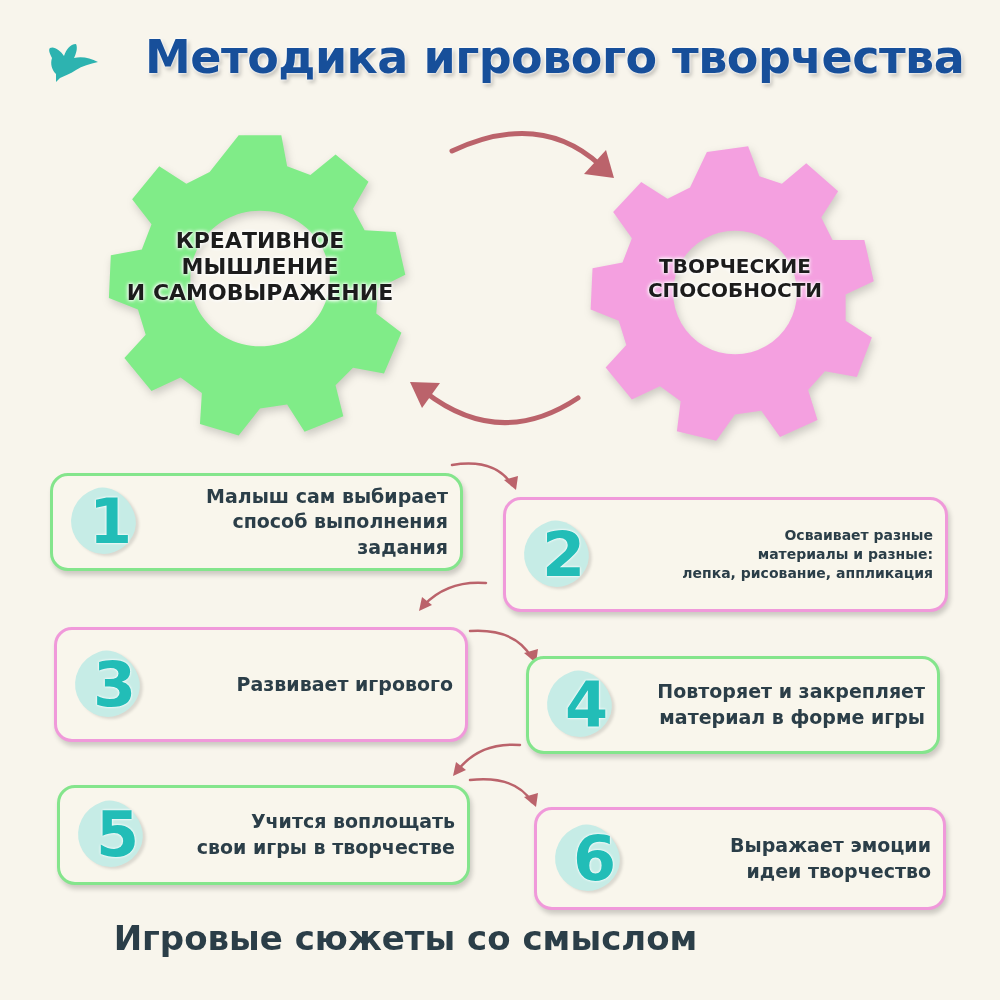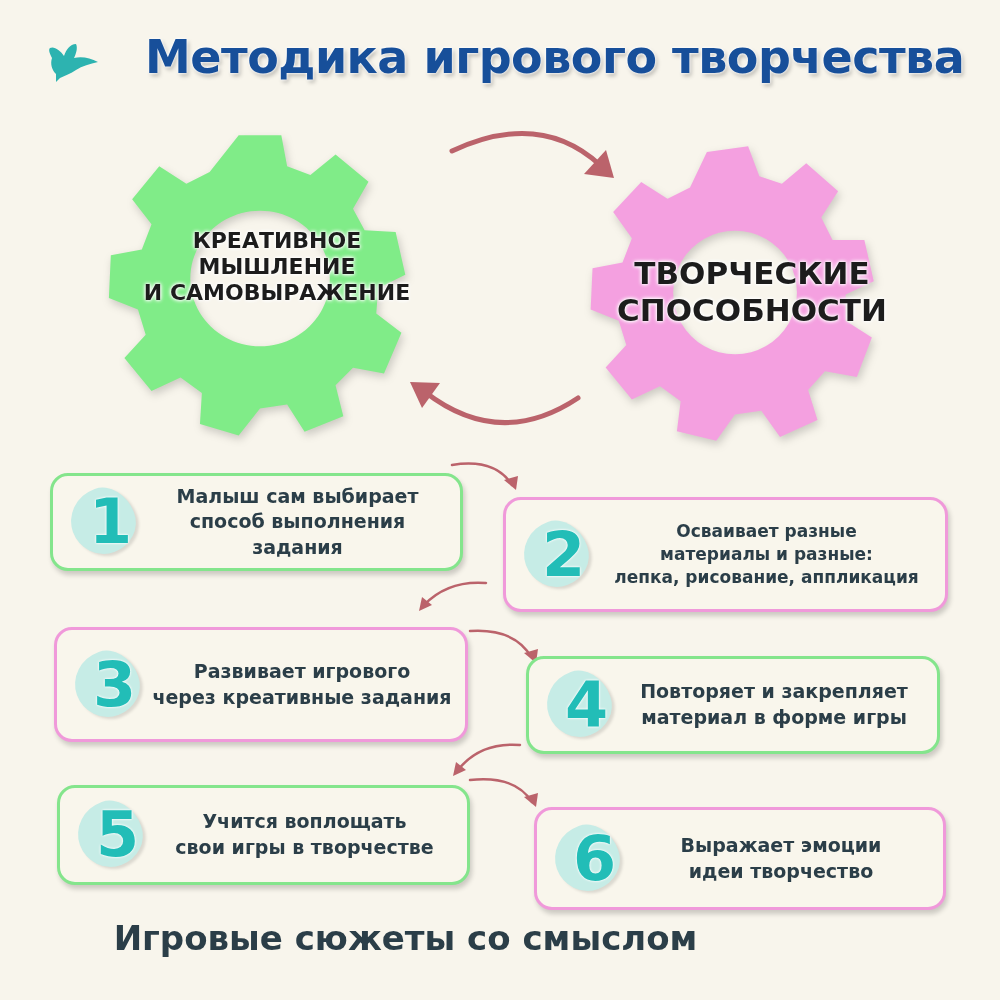--- a/index.html
+++ b/index.html
@@ -24,21 +24,20 @@
     .bird { left: 44px; top: 40px; width: 56px; height: 44px; }
     .gear { filter: drop-shadow(2px 4px 4px rgba(0,0,0,0.18)); }
     .gear-label {
       font-family: "DejaVu Sans", sans-serif;
       font-weight: bold;
       color: #1c1c1c;
       text-align: center;
       text-transform: uppercase;
       line-height: 1.18;
       text-shadow: 0 0 4px #fff, 0 0 4px #fff, 0 0 2px #fff;
-      padding-left: 17px;
     }
     .card {
       background: #f9f6ec;
       border-radius: 18px;
       border: 3px solid;
       box-shadow: 2px 4px 5px rgba(0,0,0,0.18);
       box-sizing: border-box;
       display: flex;
       align-items: center;
     }
@@ -56,21 +55,21 @@
       position: absolute; left: 22px; top: 2px;
       font-family: "DejaVu Sans", sans-serif;
       font-weight: bold;
       font-size: 62px;
       color: #22bdb7;
       text-shadow: 0 0 3px #fff, 0 0 2px #fff;
       line-height: 76px;
     }
     .card-text {
       flex: 1 1 auto;
-      text-align: center;
+      text-align: right;
       font-family: "DejaVu Sans", sans-serif;
       font-weight: bold;
       font-size: 19px;
       color: #2b3e48;
       line-height: 1.35;
       padding-right: 12px;
     }
     .footer {
       left: 0; top: 918px; width: 811px; text-align: center;
       font-family: "DejaVu Sans", sans-serif;
@@ -96,21 +95,21 @@
   <div>Креативное</div>
   <div>мышление</div>
   <div>и самовыражение</div>
 </div>
 
 <svg class="abs gear" style="left:585px; top:140px;" width="300" height="305" viewBox="-160 -160 320 320">
   <path fill="#f4a0e0" fill-rule="evenodd" d="
     M -30 -150 L 14 -156 L 26 -124 L 50 -116 L 76 -138 L 110 -108 L 92 -80 L 104 -56 L 138 -56 L 148 -12 L 118 2 L 118 30 L 146 48 L 130 90 L 96 84 L 78 104 L 88 136 L 48 154 L 28 126 L 0 130 L -20 158 L -62 148 L -58 116 L -80 100 L -110 114 L -138 80 L -116 56 L -124 30 L -154 18 L -152 -26 L -120 -32 L -110 -58 L -130 -86 L -100 -118 L -72 -100 L -48 -112 Z
     M 0 -66 A 66 66 0 1 0 0.1 -66 Z"></path>
 </svg>
-<div class="abs gear-label" style="left:590px; top:255px; width:290px; font-size:31px;">
+<div class="abs gear-label" style="left:590px; top:255px; width:290px; font-size:20px;">
   <div>Творческие</div>
   <div>способности</div>
 </div>
 
 <svg class="abs" style="left:0; top:0;" width="1000" height="460">
   <defs>
     <marker id="bighead" markerWidth="10" markerHeight="10" refX="5" refY="5" orient="auto" markerUnits="userSpaceOnUse">
     </marker>
   </defs>
   <path d="M452 151 Q 540 110 600 165" fill="none" stroke="#bb636b" stroke-width="5" stroke-linecap="round"></path>
@@ -145,35 +144,34 @@
     <div>Малыш сам выбирает</div>
     <div>способ выполнения задания</div>
   </div>
 </div>
 
 <div class="abs card pink" style="left:503px; top:497px; width:445px; height:115px;">
   <div class="num-wrap">
     <div class="num-blob"></div>
     <div class="num">2</div>
   </div>
-  <div class="card-text" style="font-size:17px;">
+  <div class="card-text" style="font-size:14px;">
     <div>Осваивает разные</div>
     <div>материалы и разные:</div>
     <div>лепка, рисование, аппликация</div>
   </div>
 </div>
 
 <div class="abs card pink" style="left:54px; top:627px; width:414px; height:115px;">
   <div class="num-wrap">
     <div class="num-blob"></div>
     <div class="num">3</div>
   </div>
   <div class="card-text">
     <div>Развивает игрового</div>
-    <div>через креативные задания</div>
   </div>
 </div>
 
 <div class="abs card green" style="left:526px; top:656px; width:414px; height:98px;">
   <div class="num-wrap">
     <div class="num-blob"></div>
     <div class="num">4</div>
   </div>
   <div class="card-text">
     <div>Повторяет и закрепляет</div>

